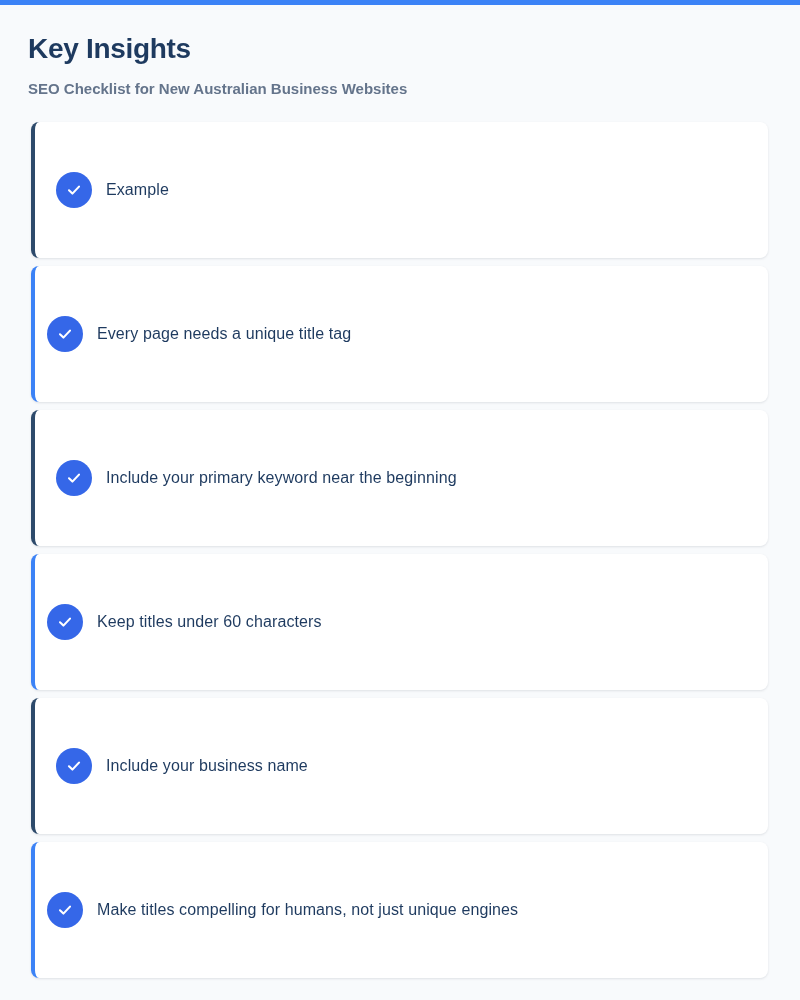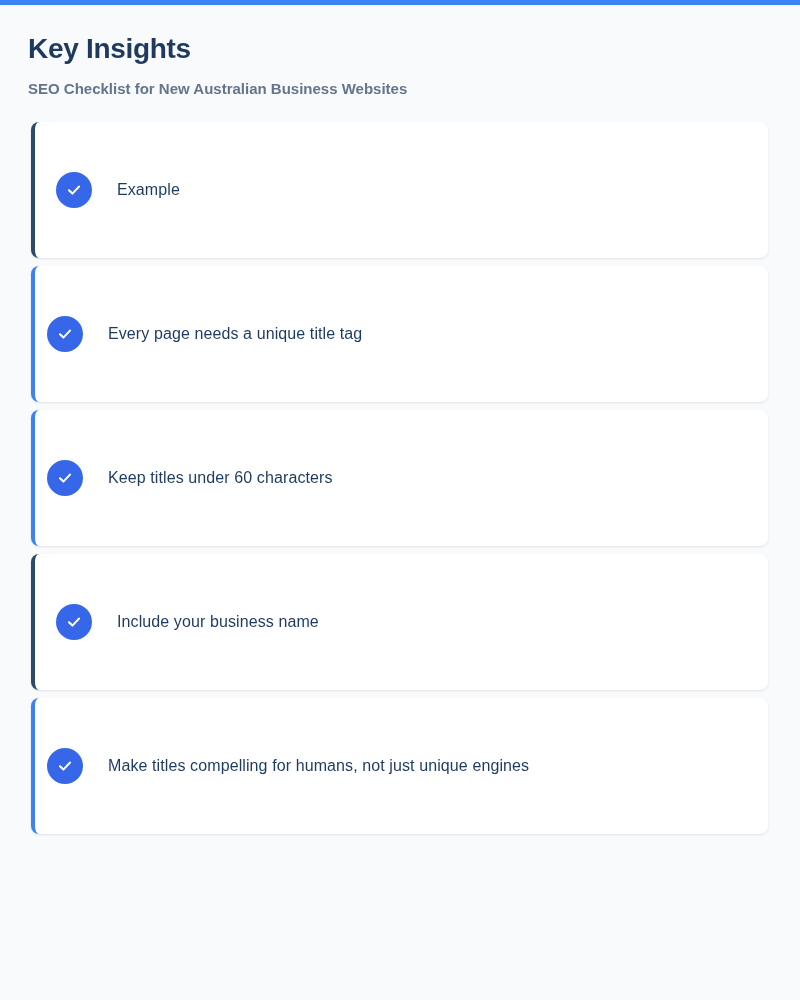--- a/index.html
+++ b/index.html
@@ -90,21 +90,21 @@
     display: flex;
     align-items: center;
     justify-content: center;
   }
 
   .check-badge svg {
     display: block;
   }
 
   .insight-text {
-    margin-left: 25px;
+    margin-left: 14px;
     font-size: 16px;
     color: #1e3a5f;
     line-height: 1.35;
     letter-spacing: 0.1px;
     text-align: center;
   }
 </style>
 </head>
 <body>
 
@@ -130,20 +130,28 @@
 
     <div class="insight-card accent-blue">
       <span class="check-badge">
         <svg width="18" height="18" viewBox="0 0 18 18" aria-hidden="true">
           <path d="M4 9.3 L7.4 12.6 L14 5.6" fill="none" stroke="#ffffff" stroke-width="2.1" stroke-linecap="round" stroke-linejoin="round"></path>
         </svg>
       </span>
       <span class="insight-text">Every page needs a unique title tag</span>
     </div>
 
+    <div class="insight-card accent-dark">
+      <span class="check-badge">
+        <svg width="18" height="18" viewBox="0 0 18 18" aria-hidden="true">
+          <path d="M4 9.3 L7.4 12.6 L14 5.6" fill="none" stroke="#ffffff" stroke-width="2.1" stroke-linecap="round" stroke-linejoin="round"></path>
+        </svg>
+      </span>
+      <span class="insight-text">Include your primary keyword near the beginning</span>
+    </div>
 
     <div class="insight-card accent-blue">
       <span class="check-badge">
         <svg width="18" height="18" viewBox="0 0 18 18" aria-hidden="true">
           <path d="M4 9.3 L7.4 12.6 L14 5.6" fill="none" stroke="#ffffff" stroke-width="2.1" stroke-linecap="round" stroke-linejoin="round"></path>
         </svg>
       </span>
       <span class="insight-text">Keep titles under 60 characters</span>
     </div>
 

